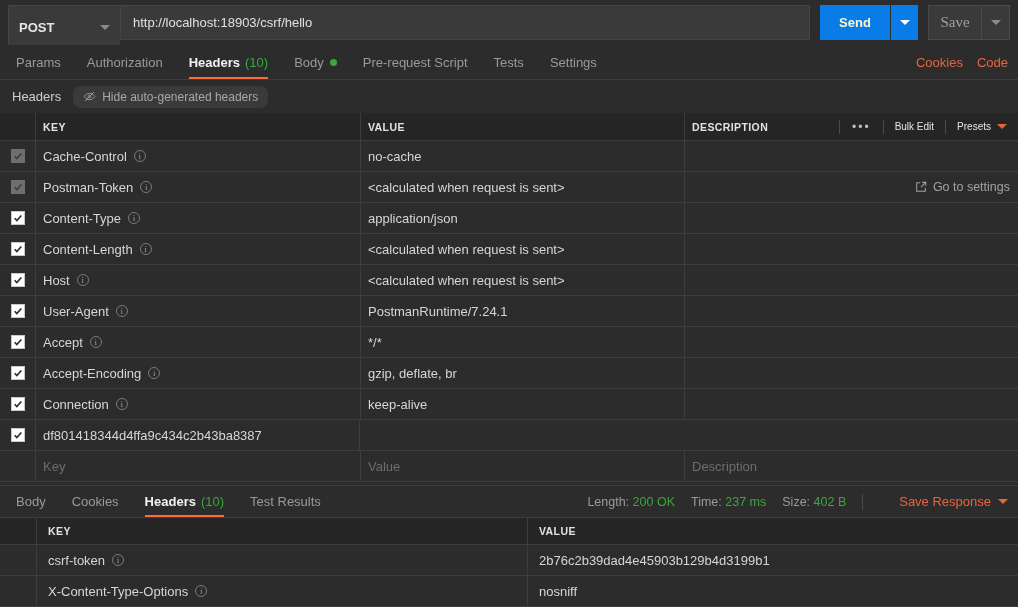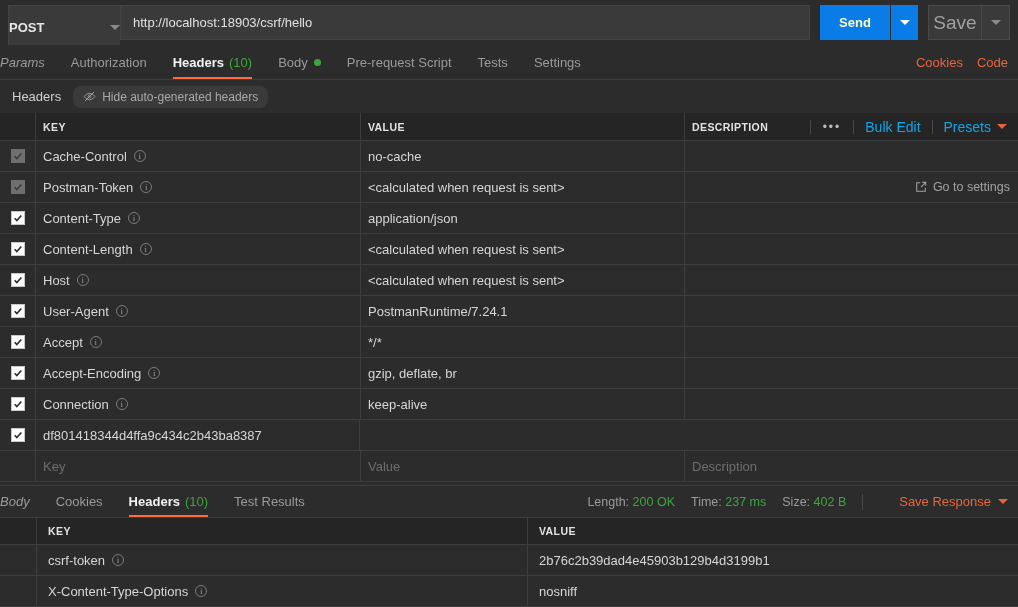--- a/index.html
+++ b/index.html
@@ -10,21 +10,21 @@
     color: #d8d8d8;
     overflow: hidden;
   }
   .app { position: relative; width: 1018px; height: 607px; }
 
   
   .urlbar { position: absolute; left: 0; top: 0; width: 1018px; height: 45px; background: #2c2c2c; }
   .method-box {
     position: absolute; left: 8px; top: 5px; width: 112px; height: 45px;
     background: #3a3a3a; border: 1px solid #444; border-right: none;
-    display: flex; align-items: center; padding: 0 0;
+    display: flex; align-items: center; padding: 0 10px;
   }
   .method-label { font-size: 13px; font-weight: bold; color: #e6e6e6; flex: 1; }
   .caret {
     width: 0; height: 0; border-left: 5px solid transparent; border-right: 5px solid transparent;
     border-top: 5px solid #8a8a8a;
   }
   .url-box {
     position: absolute; left: 120px; top: 5px; width: 690px; height: 35px;
     background: #3a3a3a; border: 1px solid #444;
     display: flex; align-items: center; padding: 0 12px;
@@ -38,41 +38,41 @@
   }
   .send-caret-btn {
     position: absolute; left: 891px; top: 5px; width: 27px; height: 35px;
     background: #0a7ce8; display: flex; align-items: center; justify-content: center;
     border: none; cursor: pointer;
   }
   .send-caret-btn .caret { border-top-color: #fff; }
   .save-btn {
     position: absolute; left: 928px; top: 5px; width: 53px; height: 35px;
     background: #3a3a3a; border: 1px solid #4a4a4a; border-right: none;
-    color: #a0a0a0; font-size: 19px;
+    color: #a0a0a0; font-size: 15px;
     display: flex; align-items: center; justify-content: center; cursor: pointer;
-    font-family: Liberation Sans, sans-serif;
+    font-family: Liberation Serif, serif;
   }
   .save-caret-btn {
     position: absolute; left: 981px; top: 5px; width: 29px; height: 35px;
     background: #3a3a3a; border: 1px solid #4a4a4a;
     display: flex; align-items: center; justify-content: center; cursor: pointer;
   }
 
   
   .req-tabs {
     position: absolute; left: 0; top: 45px; width: 1018px; height: 35px;
     background: #2c2c2c; border-bottom: 1px solid #3d3d3d;
     display: flex; align-items: stretch;
   }
   .tab {
     position: relative; display: flex; align-items: center; padding: 0 13px;
     font-size: 13px; color: #9a9a9a; cursor: pointer; white-space: nowrap;
   }
-  .tab.first { padding-left: 0; font-style: italic; }
+  .tab.first { padding-left: 16px; }
   .tab.active { color: #f2f2f2; font-weight: bold; }
   .tab.active::after {
     content: ""; position: absolute; left: 13px; right: 13px; bottom: 0;
     height: 2px; background: #ff6c37;
   }
   .tab .count { color: #3ca63c; margin-left: 5px; font-weight: normal; }
   .green-dot {
     width: 7px; height: 7px; border-radius: 50%; background: #3ca63c; margin-left: 6px;
   }
   .tabs-right {
@@ -122,21 +122,21 @@
     display: flex; align-items: center; justify-content: center; cursor: pointer;
   }
   .cbox.dim { background: #6f6f6f; border-color: #6f6f6f; }
   .cbox svg { display: block; }
   .cbox.dim svg path { stroke: #3d3d3d; }
   .hdr-actions {
     margin-left: auto; display: flex; align-items: center; height: 100%;
   }
   .hdr-actions .sep { width: 1px; height: 14px; background: #4a4a4a; }
   .dots { color: #bdbdbd; font-size: 12px; padding: 0 12px; letter-spacing: 2px; cursor: pointer; }
-  .act-link { color: #0ea5e9; font-size: 14px; padding: 0 11px; cursor: pointer; display: flex; align-items: center; gap: 6px; text-align: center; }
+  .act-link { color: #e5e5e5; font-size: 10px; padding: 0 11px; cursor: pointer; display: flex; align-items: center; gap: 6px; text-align: center; }
   .goto-settings {
     position: absolute; right: 8px; display: flex; align-items: center; gap: 6px;
     font-size: 12.5px; color: #a2a2a2; cursor: pointer;
   }
 
   
   .resp-bar {
     position: absolute; left: 0; top: 485px; width: 1018px; height: 33px;
     background: #2c2c2c; border-top: 1px solid #3d3d3d; border-bottom: 1px solid #3d3d3d;
     display: flex; align-items: stretch;

